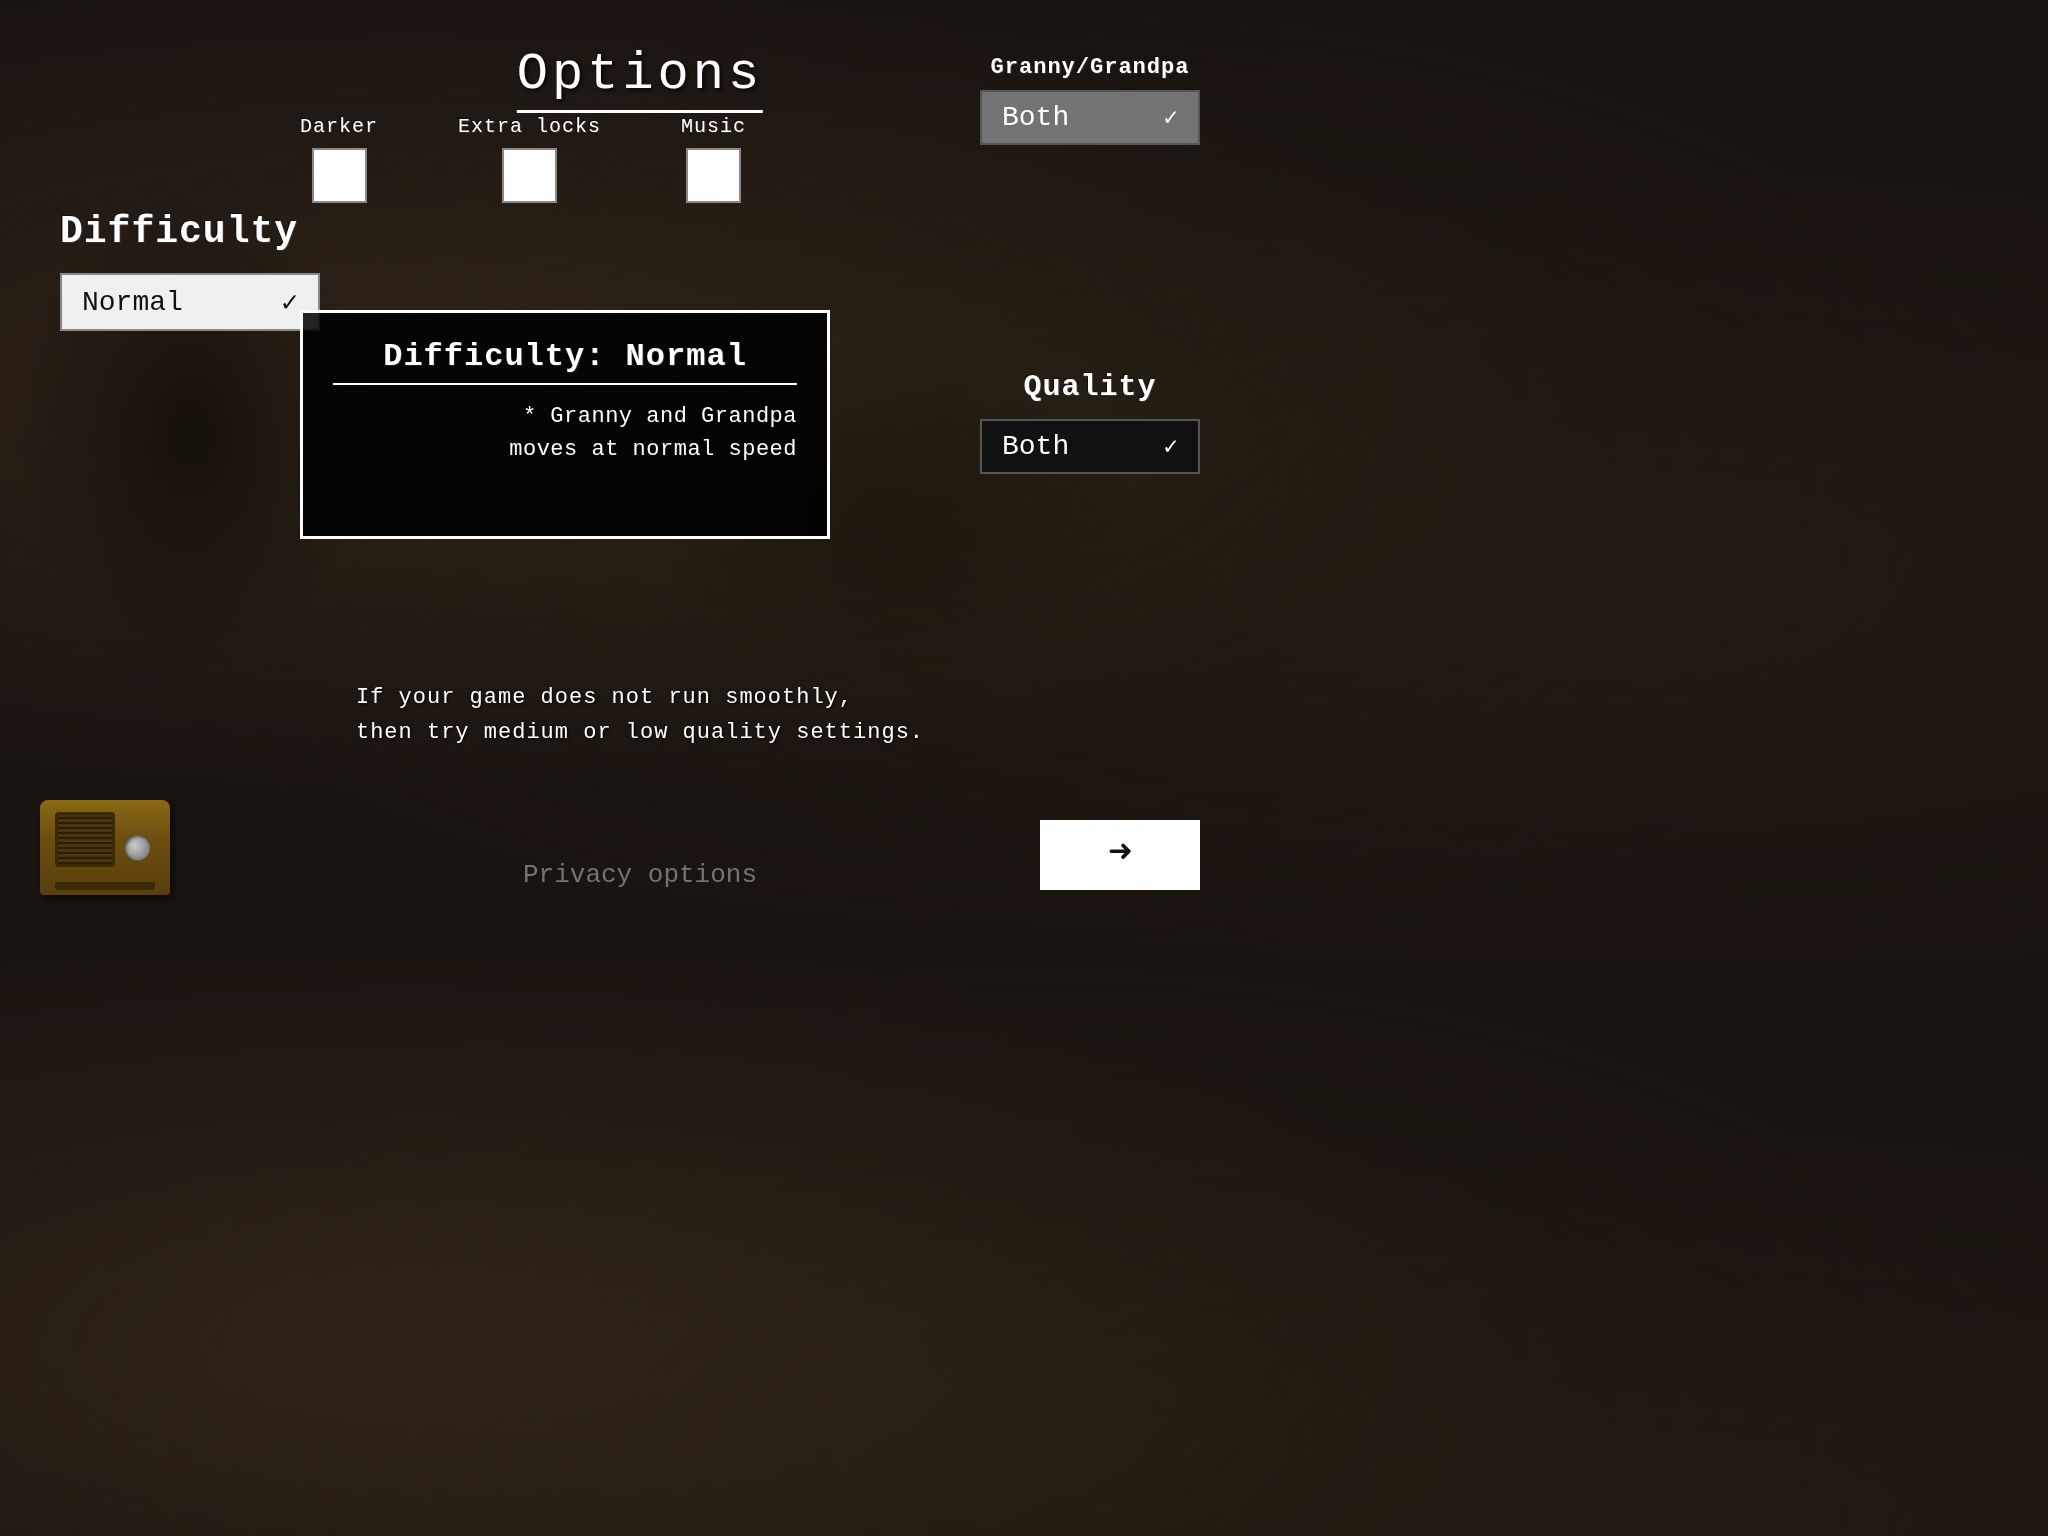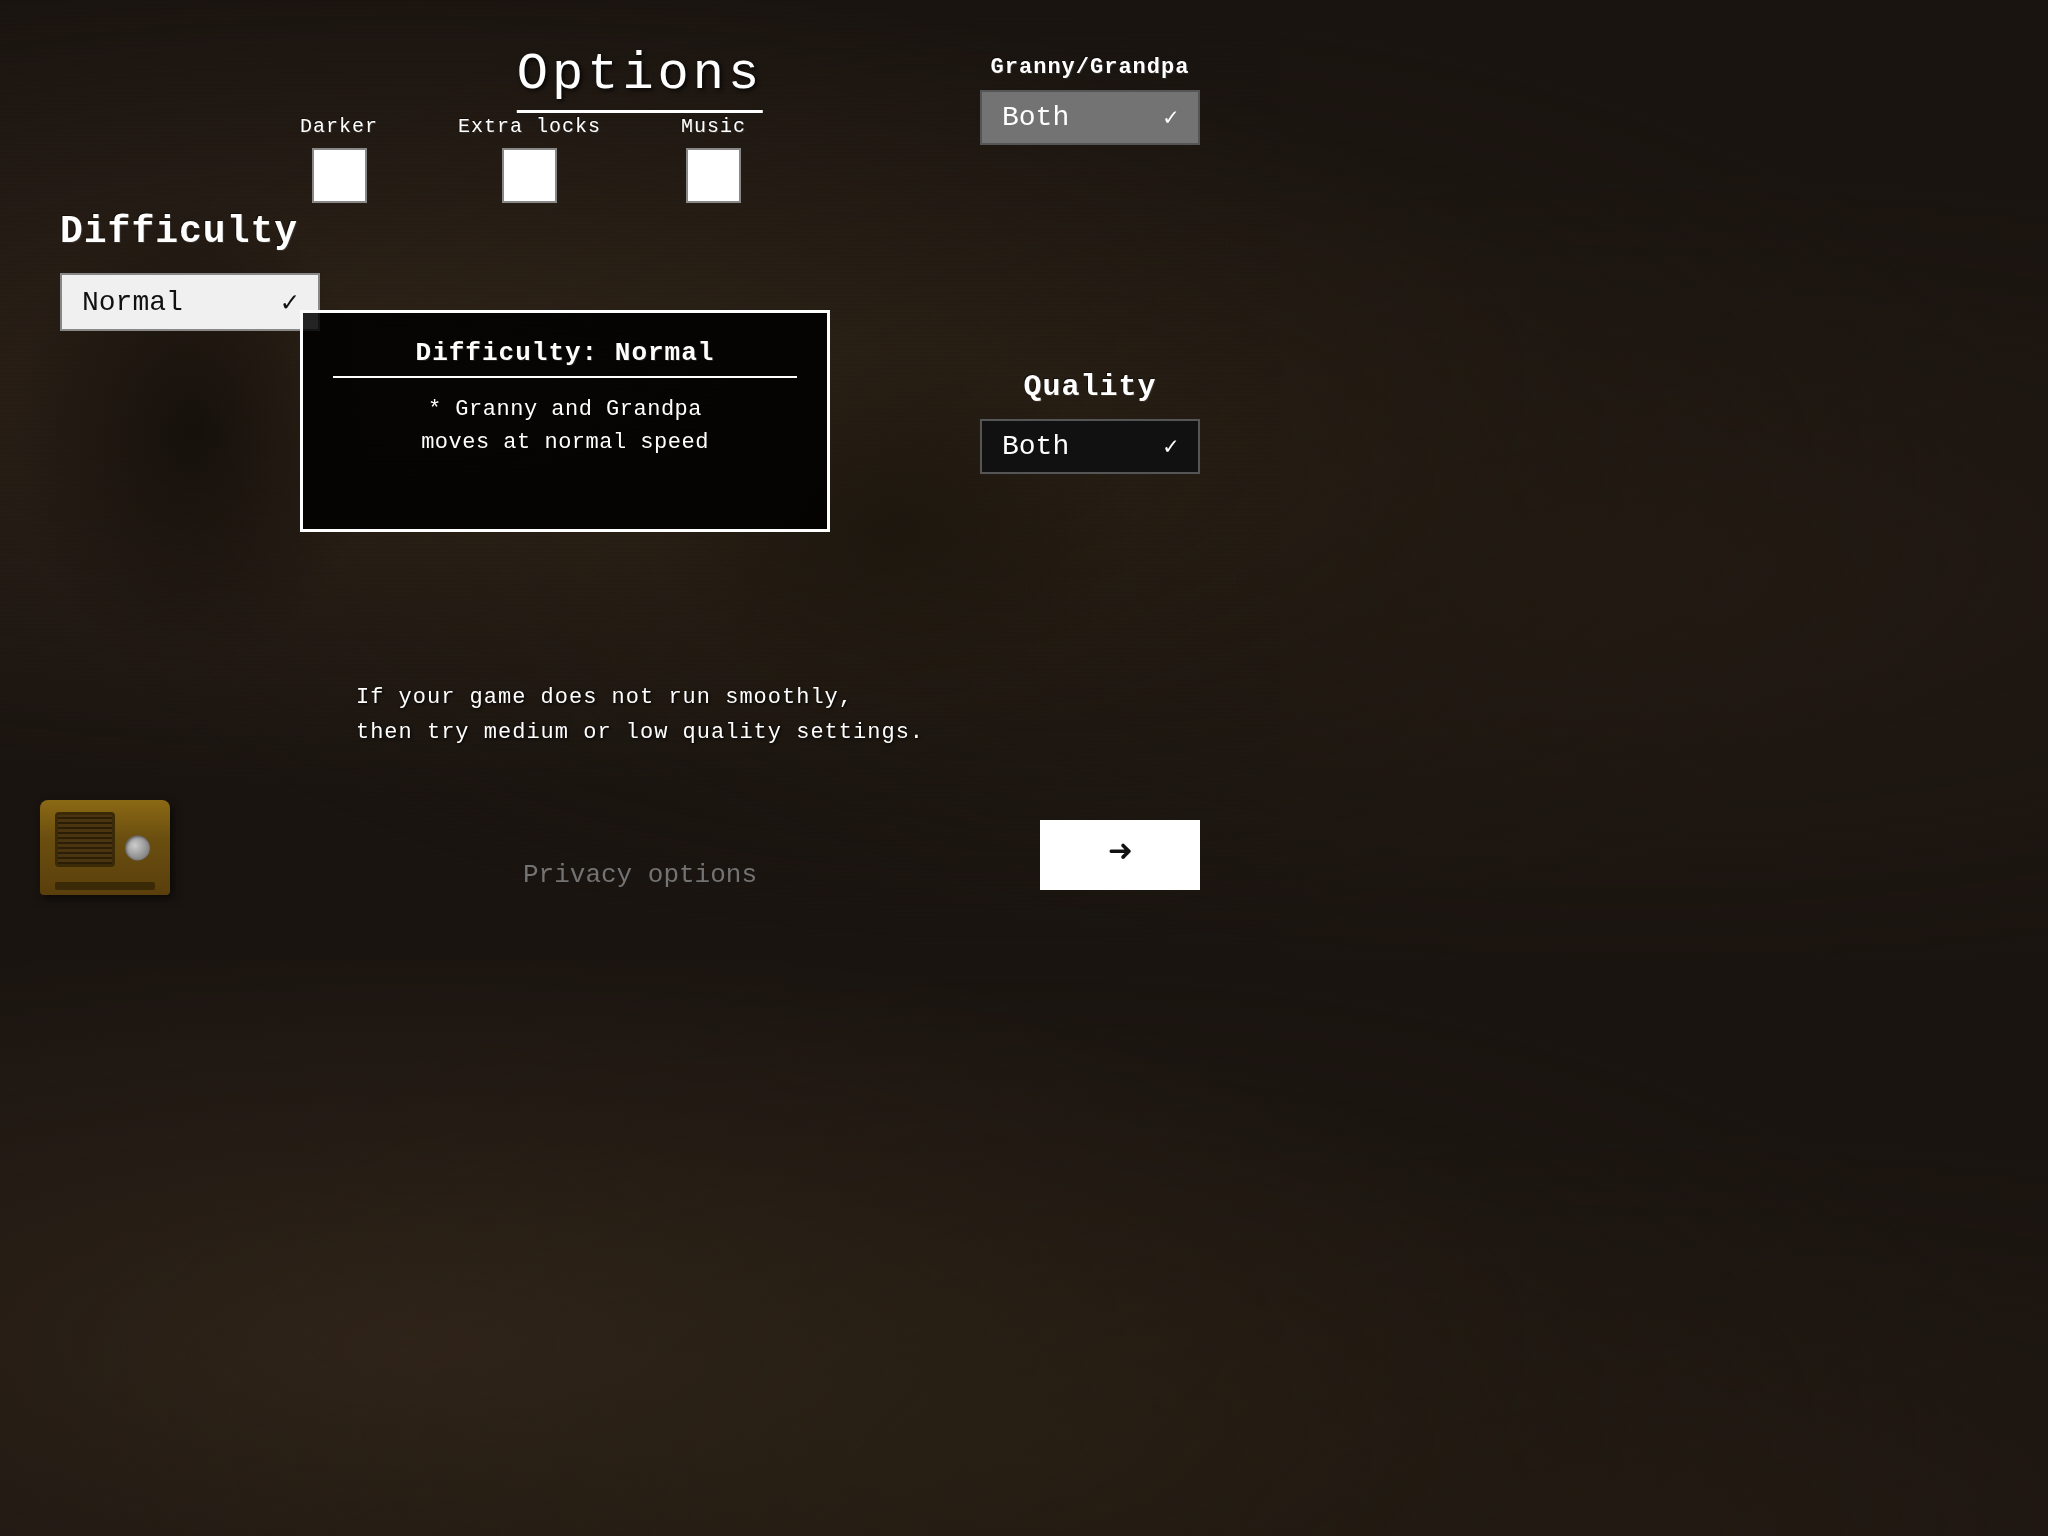--- a/index.html
+++ b/index.html
@@ -179,32 +179,32 @@
       position: absolute;
       top: 310px;
       left: 300px;
       width: 530px;
       border: 3px solid white;
       background: rgba(0,0,0,0.85);
       padding: 25px 30px 70px 30px;
     }
 
     .difficulty-info-title {
-      font-size: 26px;
+      font-size: 32px;
       font-weight: bold;
       text-align: center;
       border-bottom: 2px solid white;
       padding-bottom: 8px;
       margin-bottom: 15px;
       letter-spacing: 1px;
     }
 
     .difficulty-info-text {
       font-size: 22px;
-      text-align: center;
+      text-align: right;
       line-height: 1.5;
       letter-spacing: 0.5px;
     }
 
     
     .quality-section {
       position: absolute;
       top: 370px;
       right: 80px;
     }

